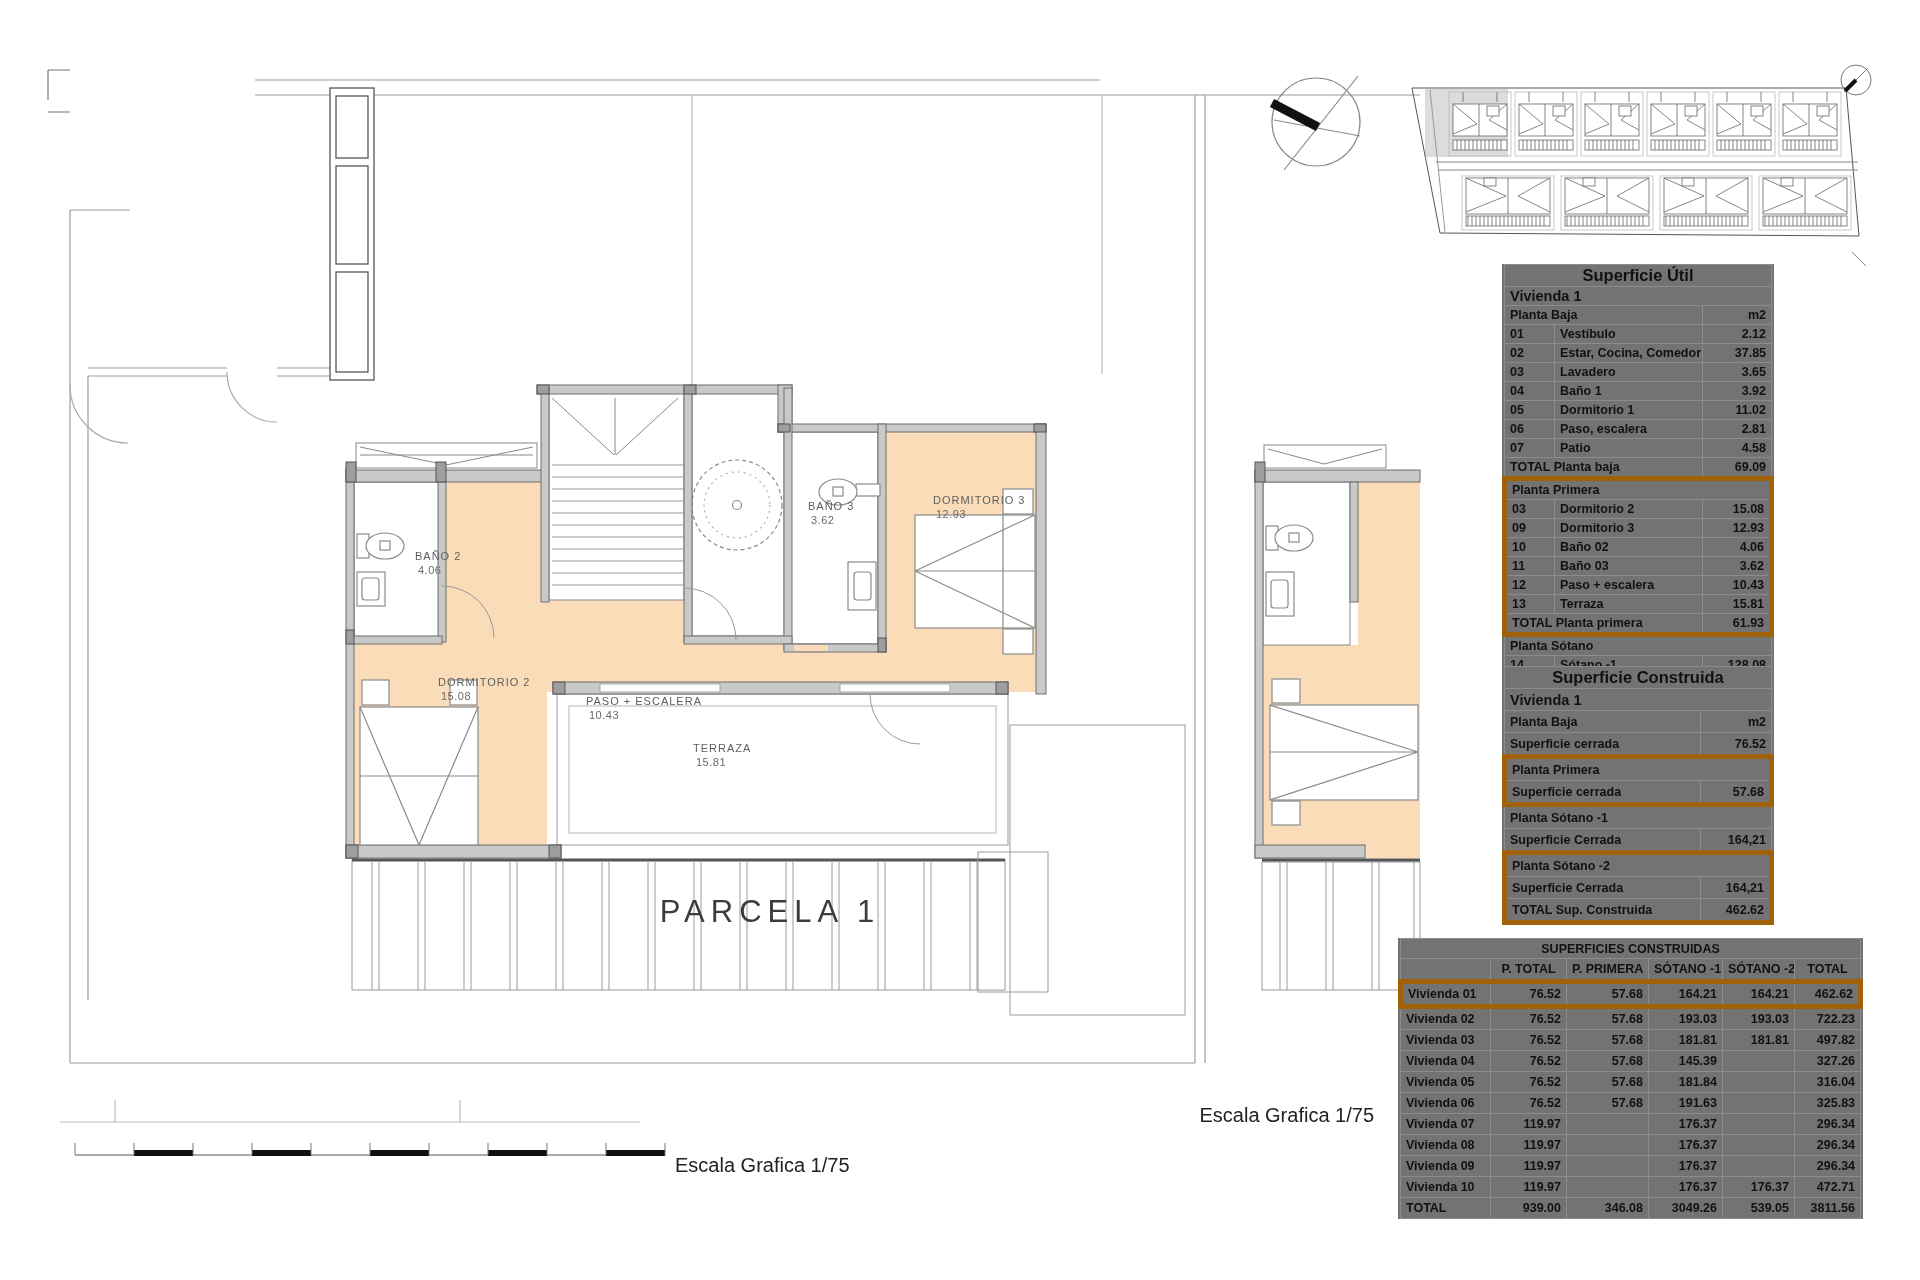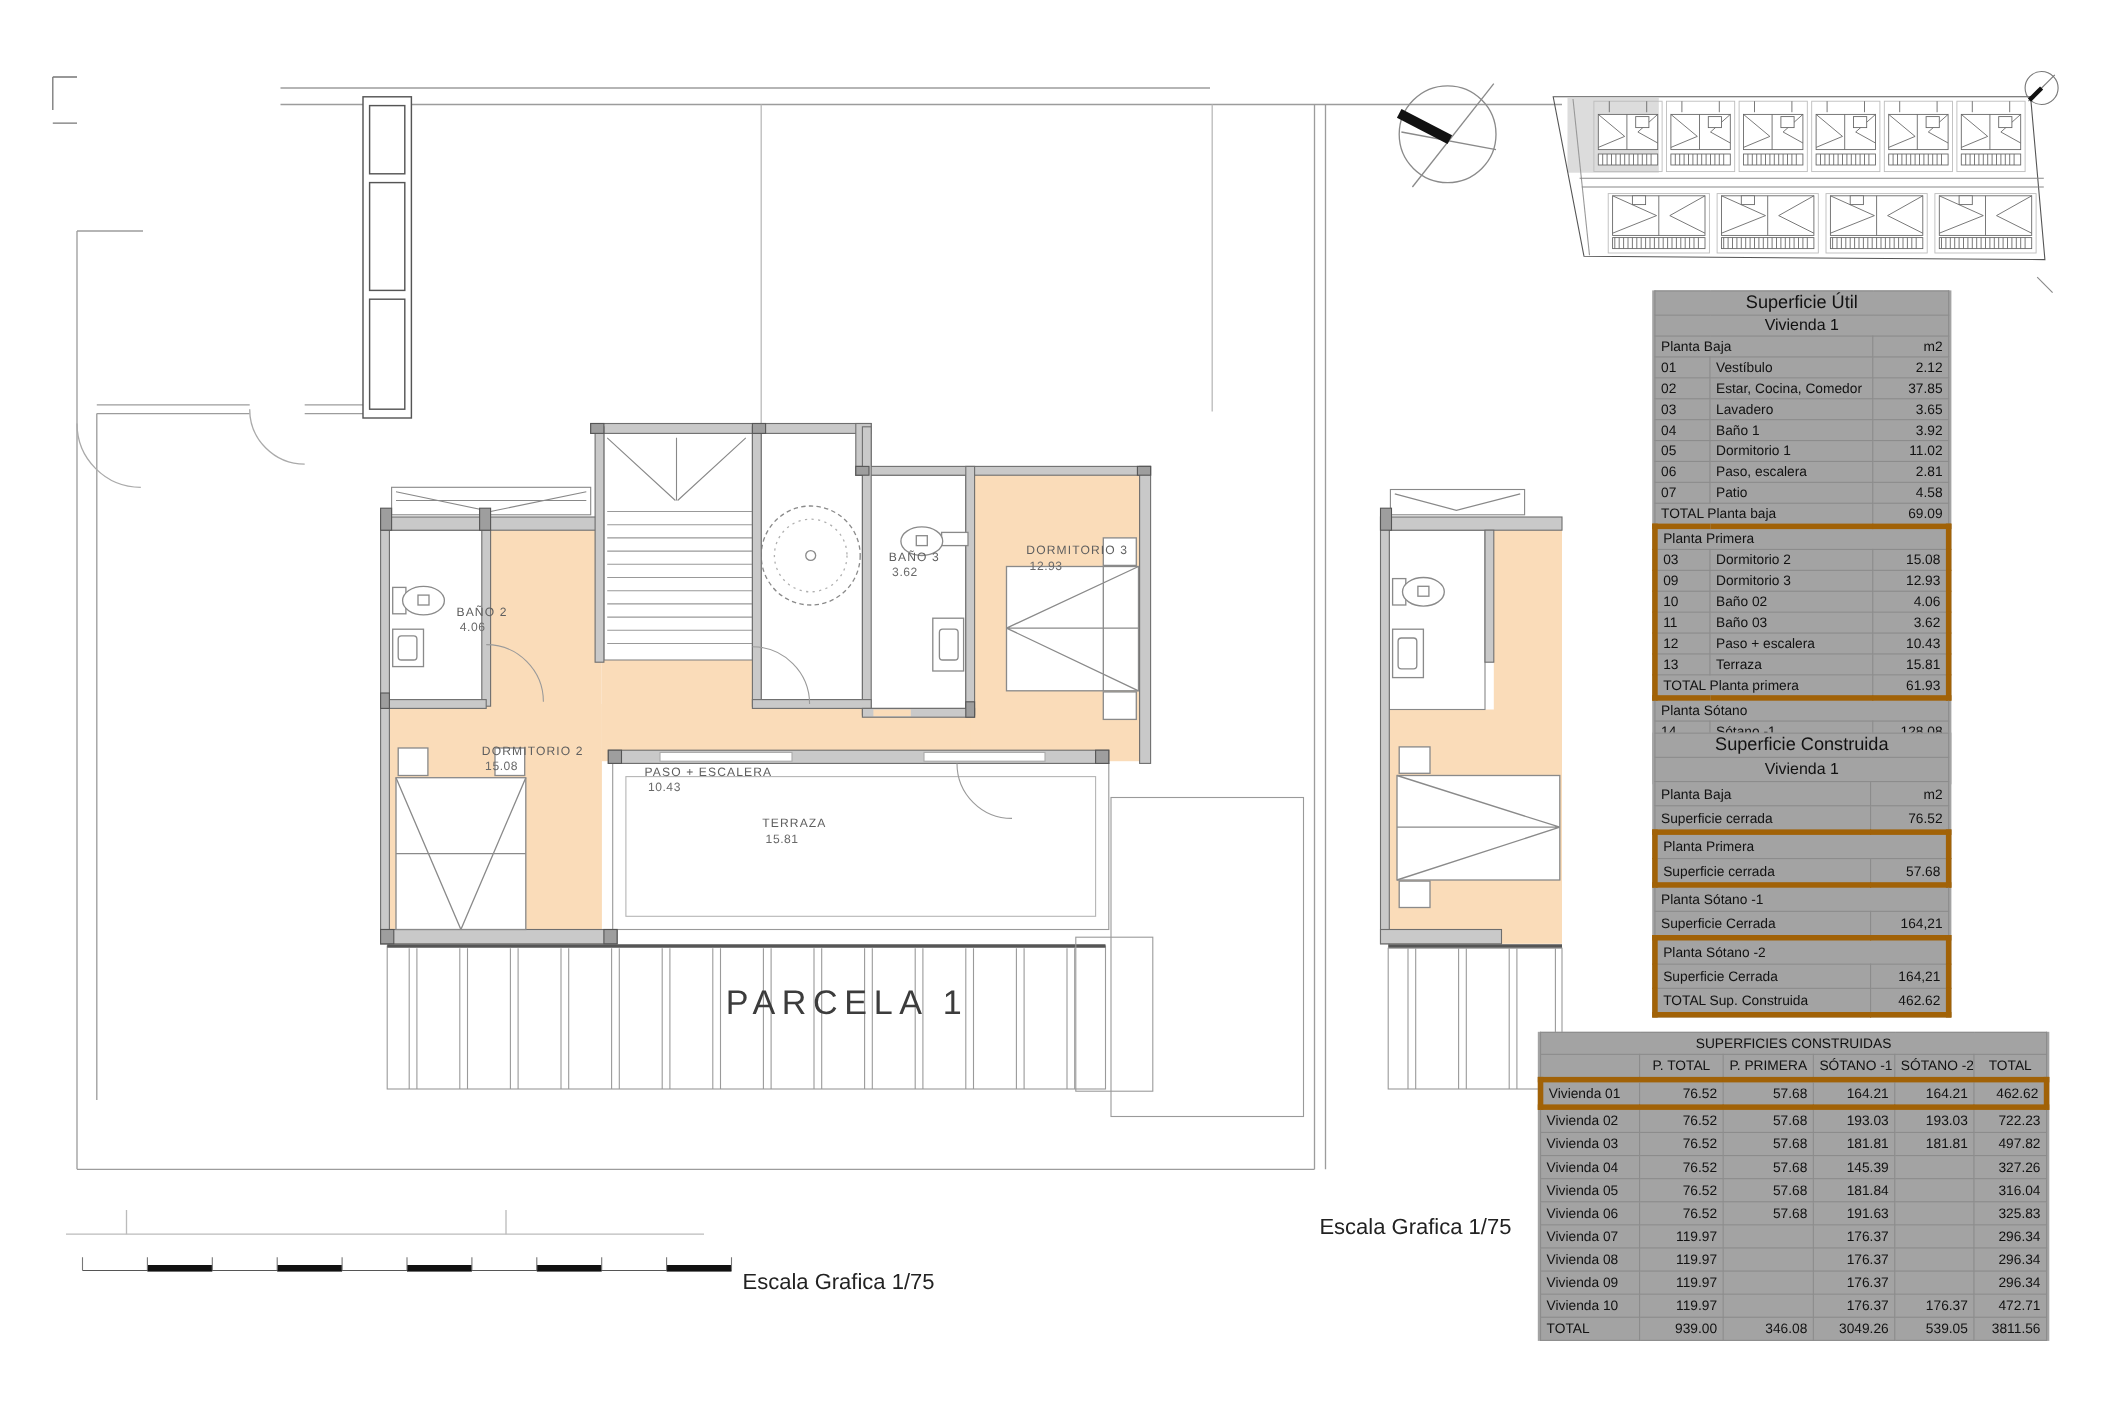--- a/index.html
+++ b/index.html
@@ -5,25 +5,25 @@
   html,body{margin:0;padding:0;background:#ffffff;}
   #canvas{position:relative;width:1920px;height:1280px;background:#ffffff;overflow:hidden;
           font-family:"Liberation Sans", sans-serif;}
   svg text{font-family:"Liberation Sans", sans-serif;}
   .plan-label{fill:#5f5f5f;font-size:11px;letter-spacing:1px;}
   .plan-area{fill:#6a6a6a;font-size:11px;letter-spacing:.5px;}
   .parcela{fill:#3c3c3c;font-size:31px;letter-spacing:6px;}
   .scale-text{fill:#222;font-size:20px;}
 
   
-  .dtable{position:absolute;border-collapse:collapse;background:#a3a3a3;
-          font-size:12.5px;font-weight:normal;color:#111;table-layout:fixed;}
+  .dtable{position:absolute;border-collapse:collapse;background:#737373;
+          font-size:12.5px;font-weight:bold;color:#111;table-layout:fixed;}
   .dtable td{border:1px solid #8c8c8c;padding:1px 5px;overflow:hidden;white-space:nowrap;}
   .dtable .title{text-align:center;font-size:16.5px;height:23px;}
-  .dtable .subtitle{text-align:center;font-size:14.5px;height:19px;}
+  .dtable .subtitle{text-align:left;font-size:14.5px;height:19px;}
   .dtable .val{text-align:right;}
   .dtable .sec{text-align:left;}
   .dtable tbody.redbox{border:5px solid #a16207;}
   #t-util{left:1502px;top:264px;width:267px;}
   #t-util td{height:16px;}
   #t-cons{left:1502px;top:666px;width:267px;}
   #t-cons td{height:19px;}
   #t-res{left:1398px;top:938px;width:460px;font-size:12.5px;}
   #t-res td{height:18px;}
   #t-res .title{font-size:12.5px;height:17px;}

